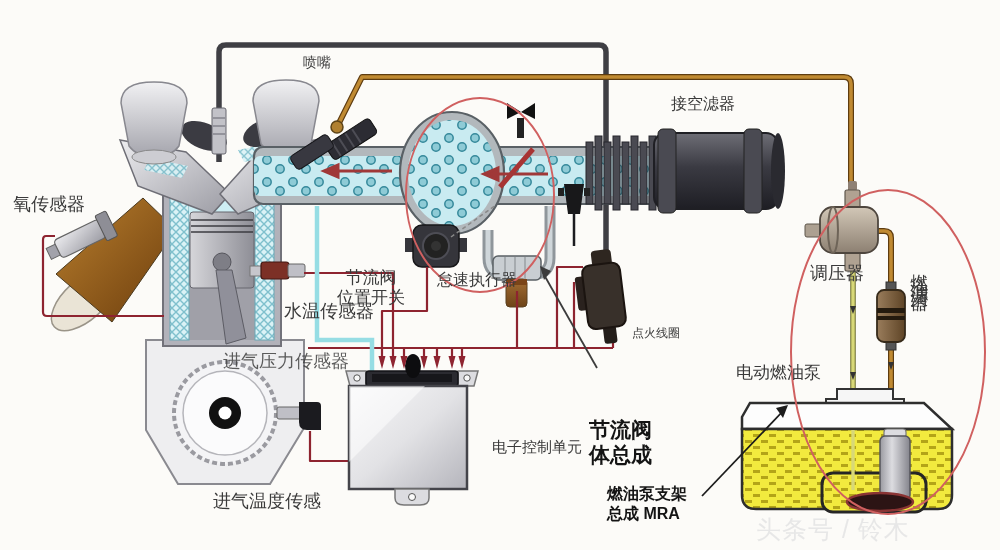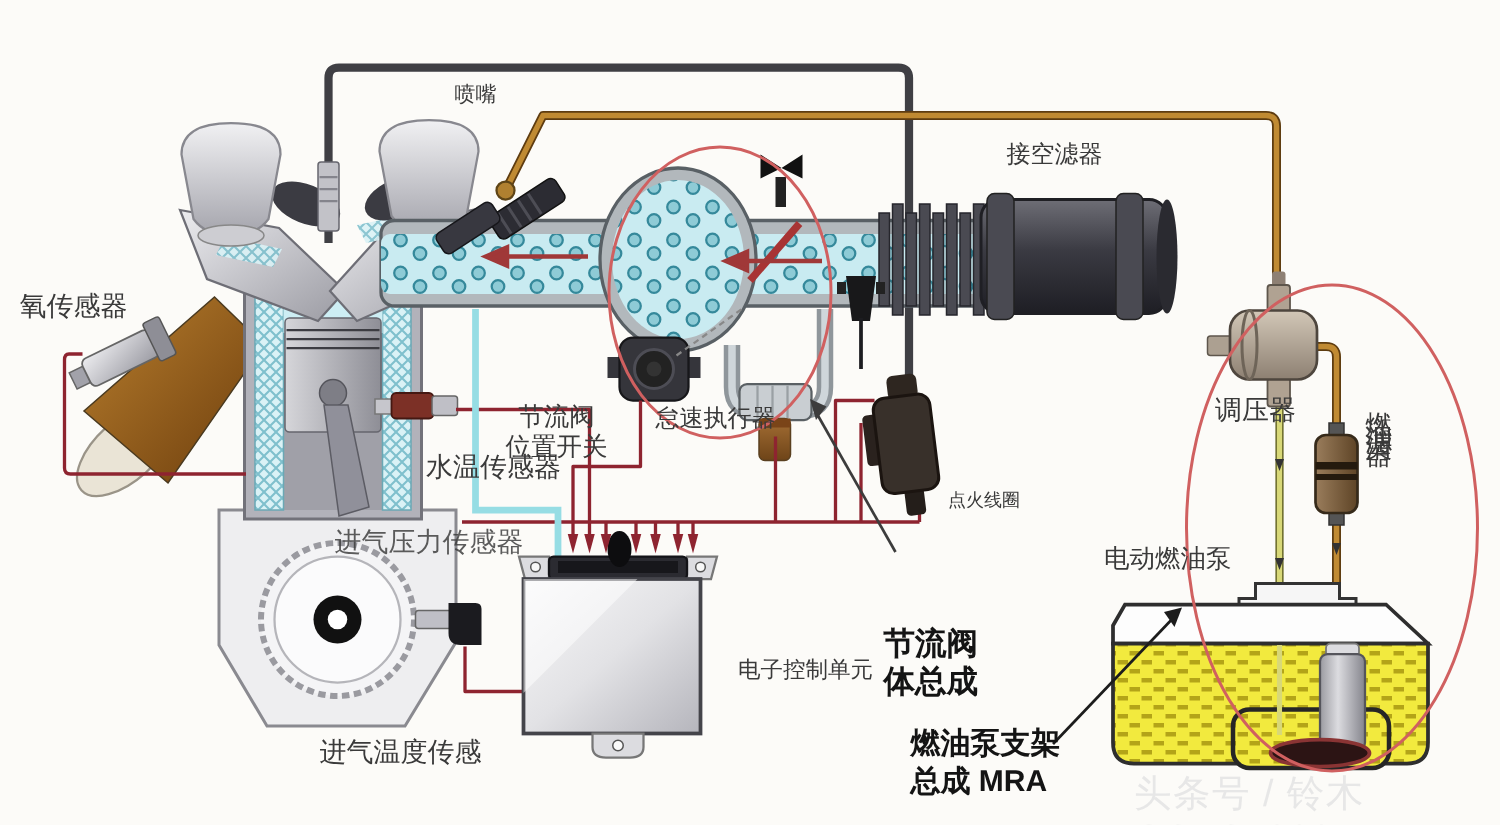--- a/index.html
+++ b/index.html
@@ -305,16 +305,16 @@
   <div class="lbl" style="left:632px;top:284px;font-size:12px;margin-top:42px;">点火线圈</div>
   <div class="lbl" style="left:284px;top:301px;font-size:18px;">水温传感器</div>
   <div class="lbl" style="left:223px;top:351px;font-size:18px;opacity:.82;">进气压力传感器</div>
   <div class="lbl" style="left:213px;top:491px;font-size:18px;">进气温度传感</div>
   <div class="lbl" style="left:492px;top:438px;font-size:15px;">电子控制单元</div>
   <div class="lbl" style="left:810px;top:263px;font-size:18px;">调压器</div>
   <div class="lbl vert" style="left:908px;top:260px;font-size:18px;">燃油滤清器</div>
   <div class="lbl" style="left:736px;top:363px;font-size:17px;">电动燃油泵</div>
   <div class="lbl b ctr" style="left:589px;top:373px;font-size:21px;line-height:1.2;">节流阀
 体总成</div>
-  <div class="lbl b" style="left:607px;top:484px;font-size:20px;line-height:1.25;">燃油泵支架
+  <div class="lbl b" style="left:607px;top:484px;font-size:16px;line-height:1.25;">燃油泵支架
 总成 MRA</div>
   <div class="lbl wm2" style="left:756px;top:515px;font-size:25px;">头条号 / 铃木GSXS1000</div>
 </div>
 
 </body></html>

